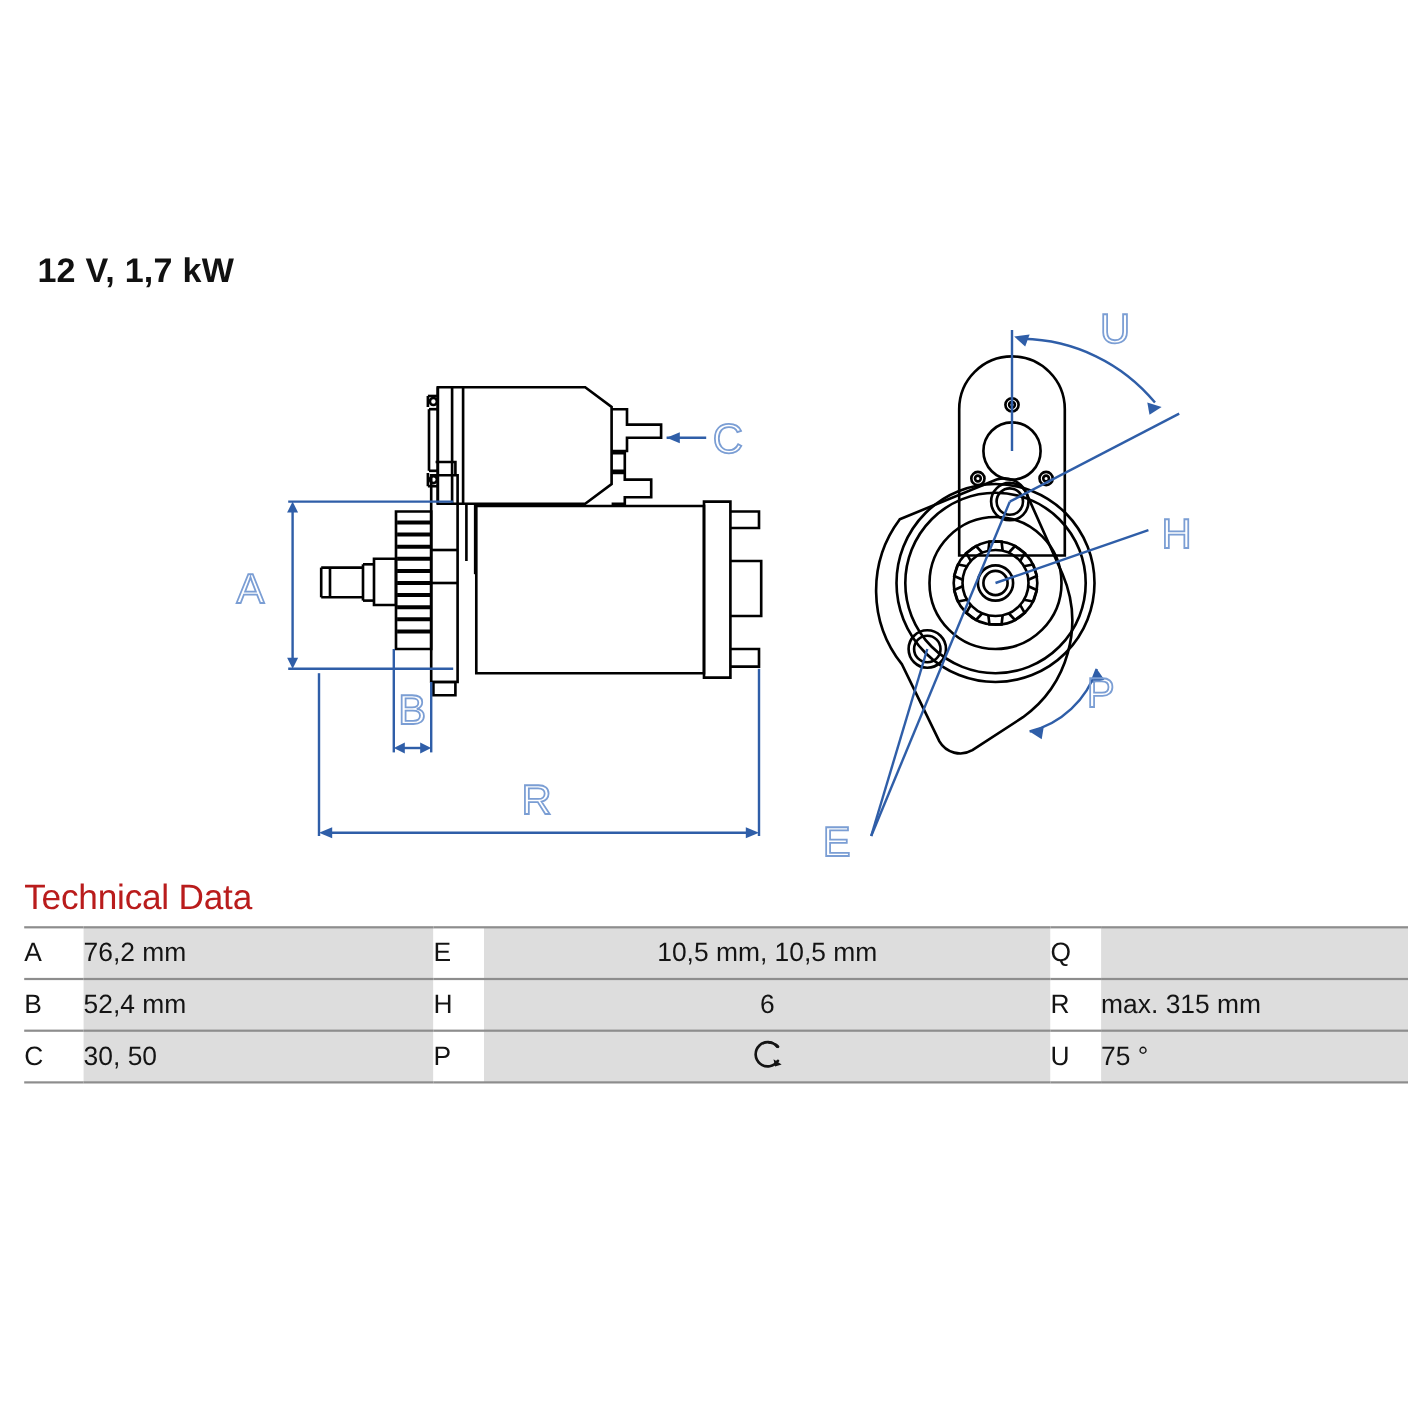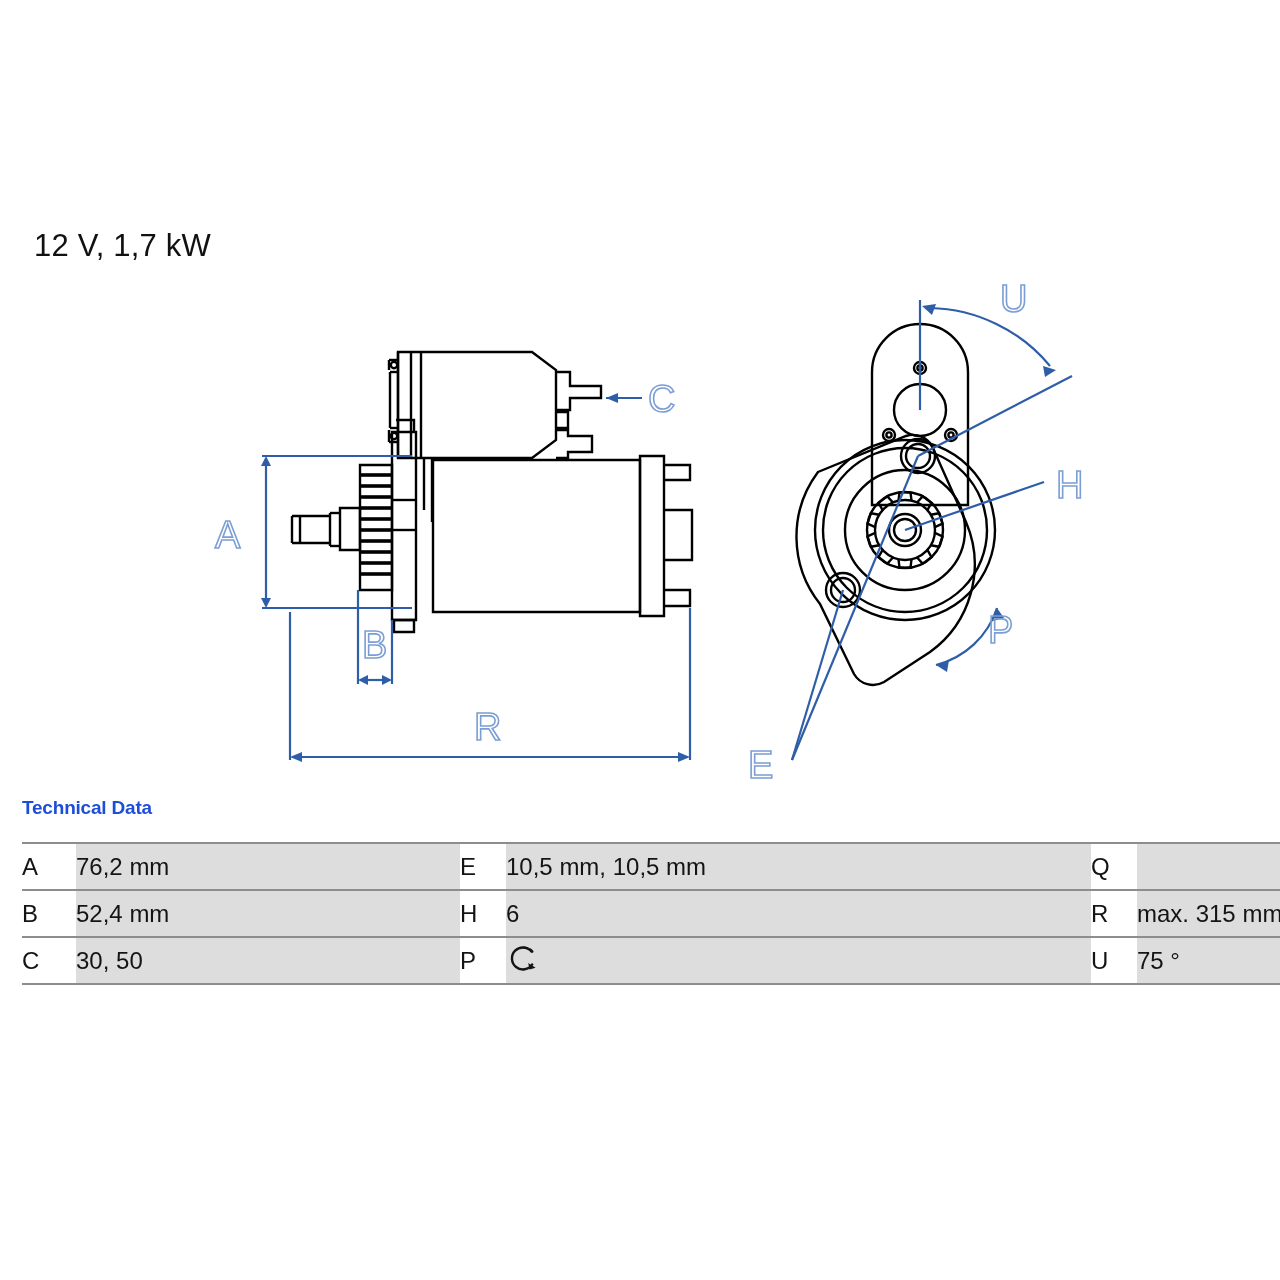--- a/index.html
+++ b/index.html
@@ -15,21 +15,21 @@
     color: #1a1a1a;
     overflow: hidden;
   }
 
   
   #product-title {
     position: absolute;
     left: 34px;
     top: 228px;
     font-size: 31px;
-    font-weight: 400;
+    font-weight: 700;
     letter-spacing: 0.2px;
     color: #111111;
     white-space: nowrap;
   }
 
   
   #drawing-area {
     position: absolute;
     left: 0;
     top: 260px;
@@ -44,24 +44,24 @@
   #tech-section {
     position: absolute;
     left: 0;
     top: 790px;
     width: 1280px;
   }
   #tech-heading {
     position: absolute;
     left: 22px;
     top: 7px;
-    font-size: 19px;
-    font-weight: bold;
+    font-size: 32px;
+    font-weight: normal;
     letter-spacing: -0.2px;
-    color: #1d4ed8;
+    color: #b91c1c;
   }
   #tech-table {
     position: absolute;
     left: 22px;
     top: 52px;
     width: 1236px;
     border-collapse: collapse;
     table-layout: fixed;
   }
   #tech-table tr {
@@ -82,23 +82,23 @@
     background: #ffffff;
     width: 54px;
     padding-left: 14px;
     box-sizing: border-box;
   }
   td.val {
     background: #dddddd;
     padding-left: 16px;
     box-sizing: border-box;
   }
-  td.val.c1 { width: 384px; }
+  td.val.c1 { width: 318px; }
   td.key.k2 { width: 46px; padding-left: 10px; }
-  td.val.c2 { width: 585px; }
+  td.val.c2 { width: 515px; text-align: center; }
   td.key.k3 { width: 46px; padding-left: 10px; }
   td.val.c3 { width: 282px; }
 
   .rot-symbol {
     display: inline-block;
     vertical-align: middle;
     margin-top: 1px;
   }
 </style>
 </head>

